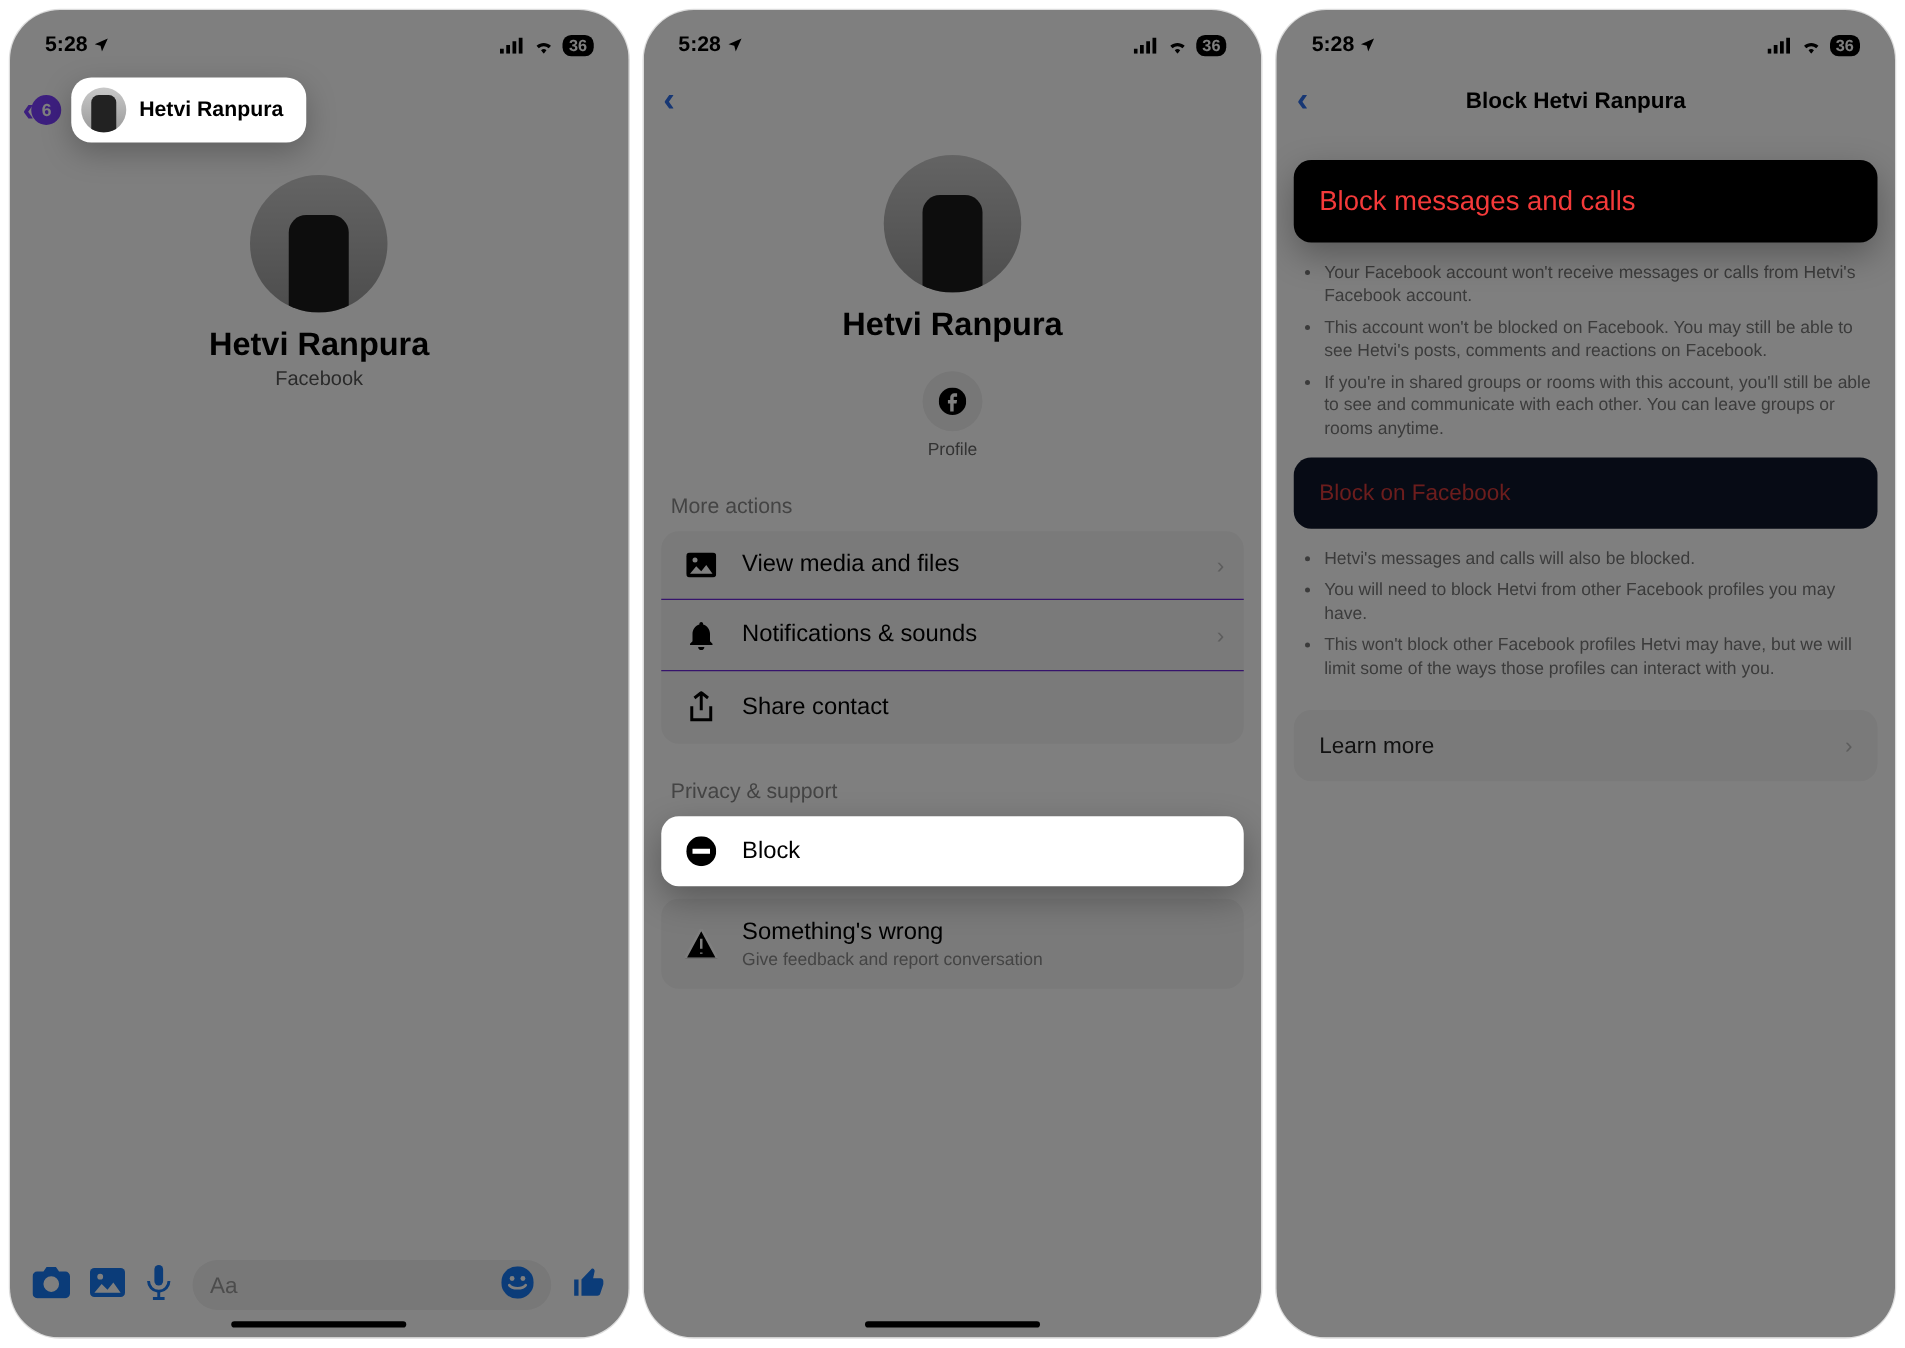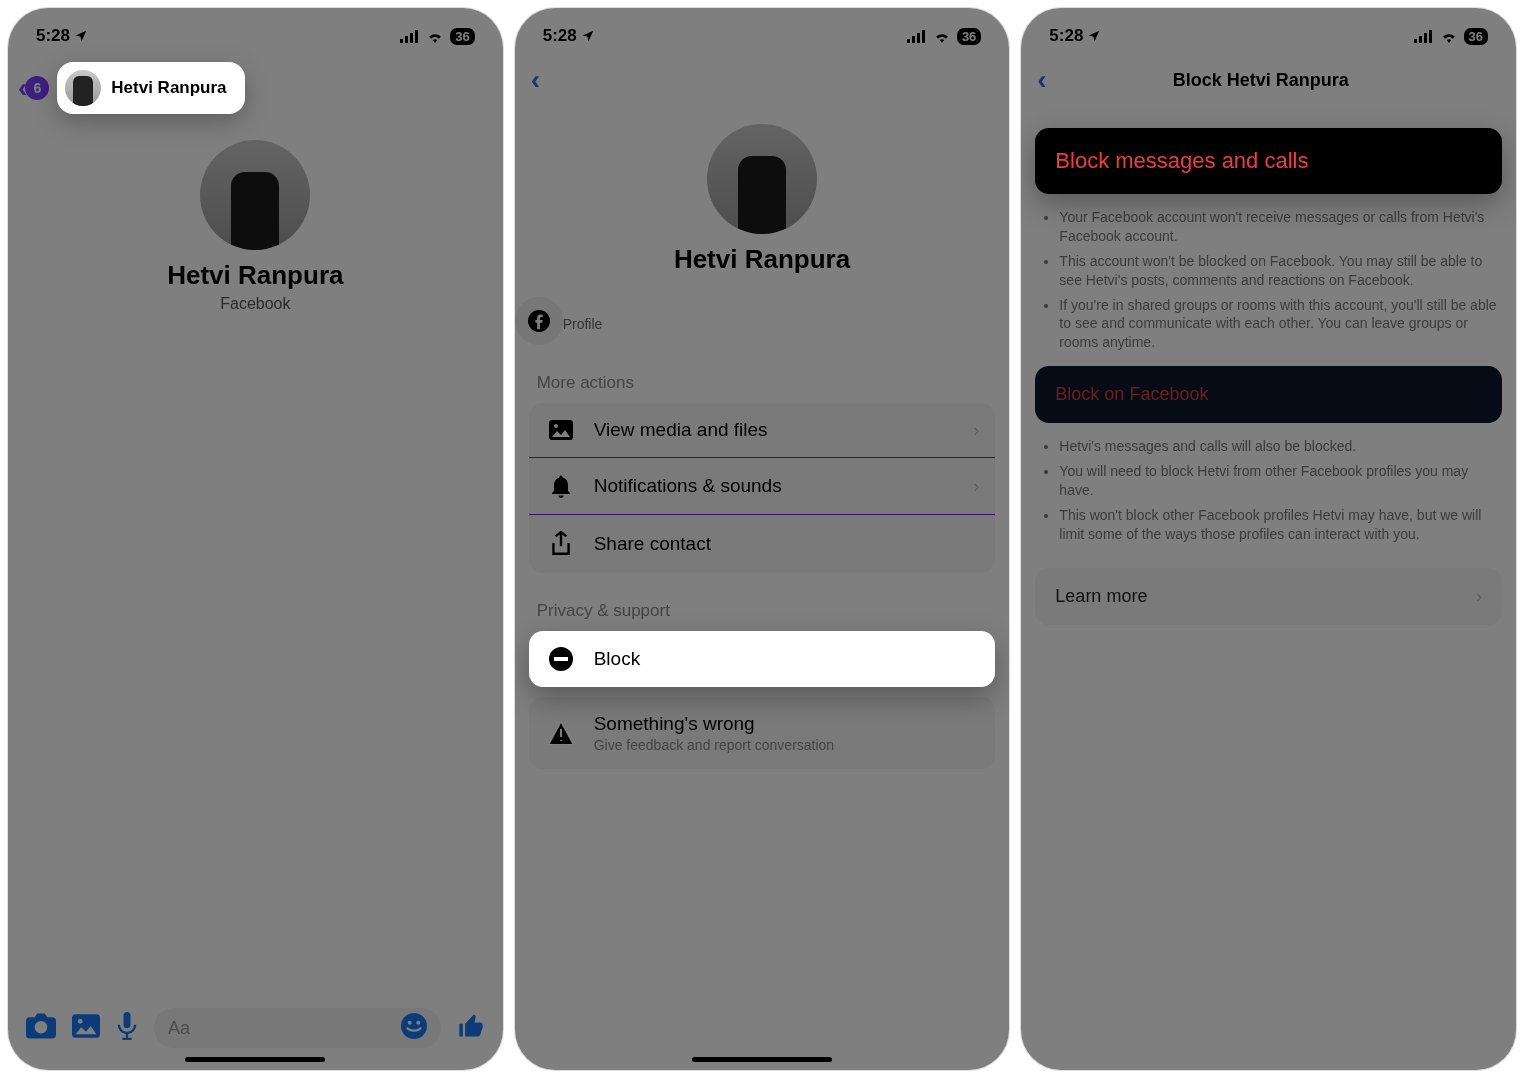--- a/index.html
+++ b/index.html
@@ -139,21 +139,21 @@
       height:5px;
       background:#000;
       border-radius: 3px;
     }
     
     .nav2 {
       padding: 8px 16px;
     }
     .back-blue { color:#2f6fe8; font-size:28px; font-weight:600; }
     .profile-chip {
-      display:flex; align-items:center;
+      display:flex; flex-direction:column; align-items:center;
       margin-top: 22px;
     }
     .chip-circle {
       width:48px; height:48px; border-radius:50%;
       background:#eee;
       display:flex; align-items:center; justify-content:center;
       color:#000;
     }
     .chip-label { font-size:14px; color:#666; margin-top:6px;}
     .section-label {

